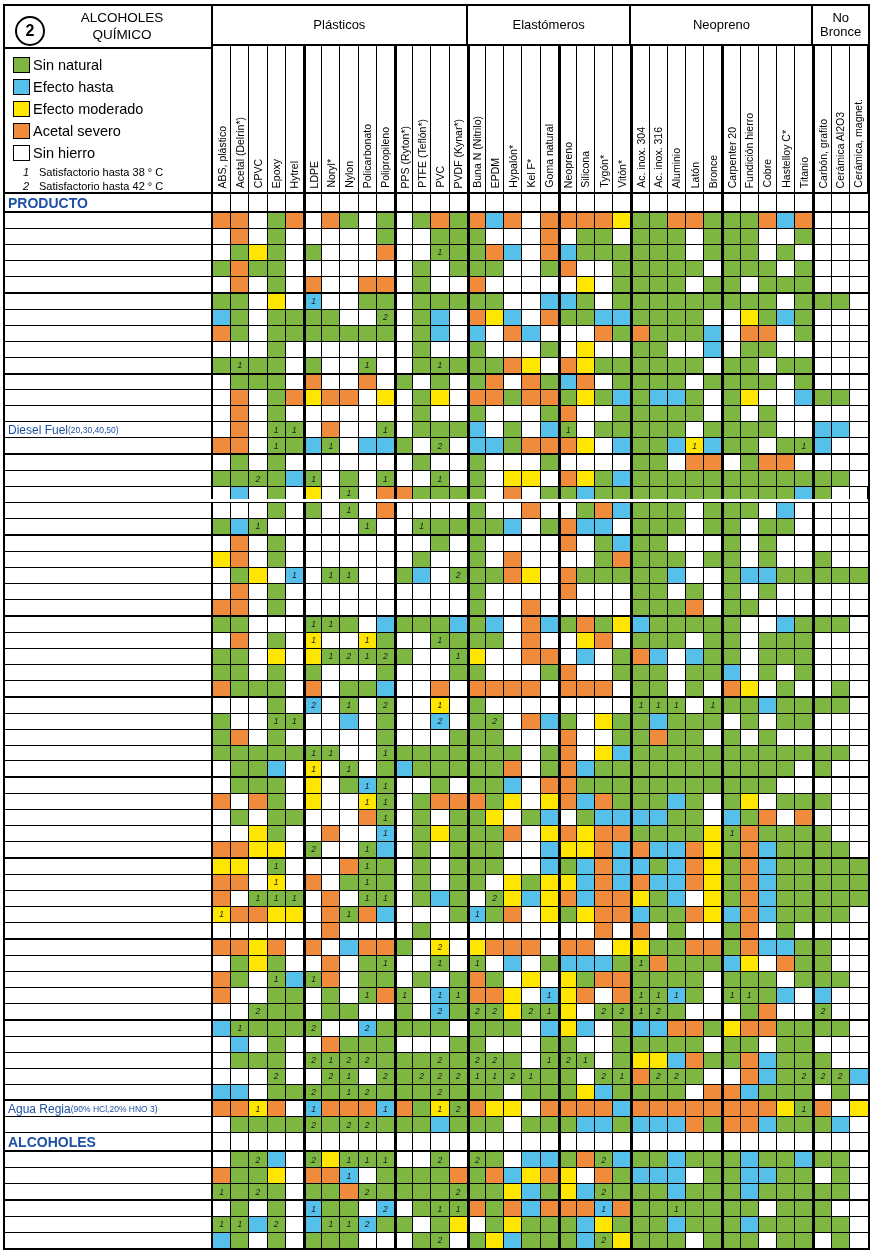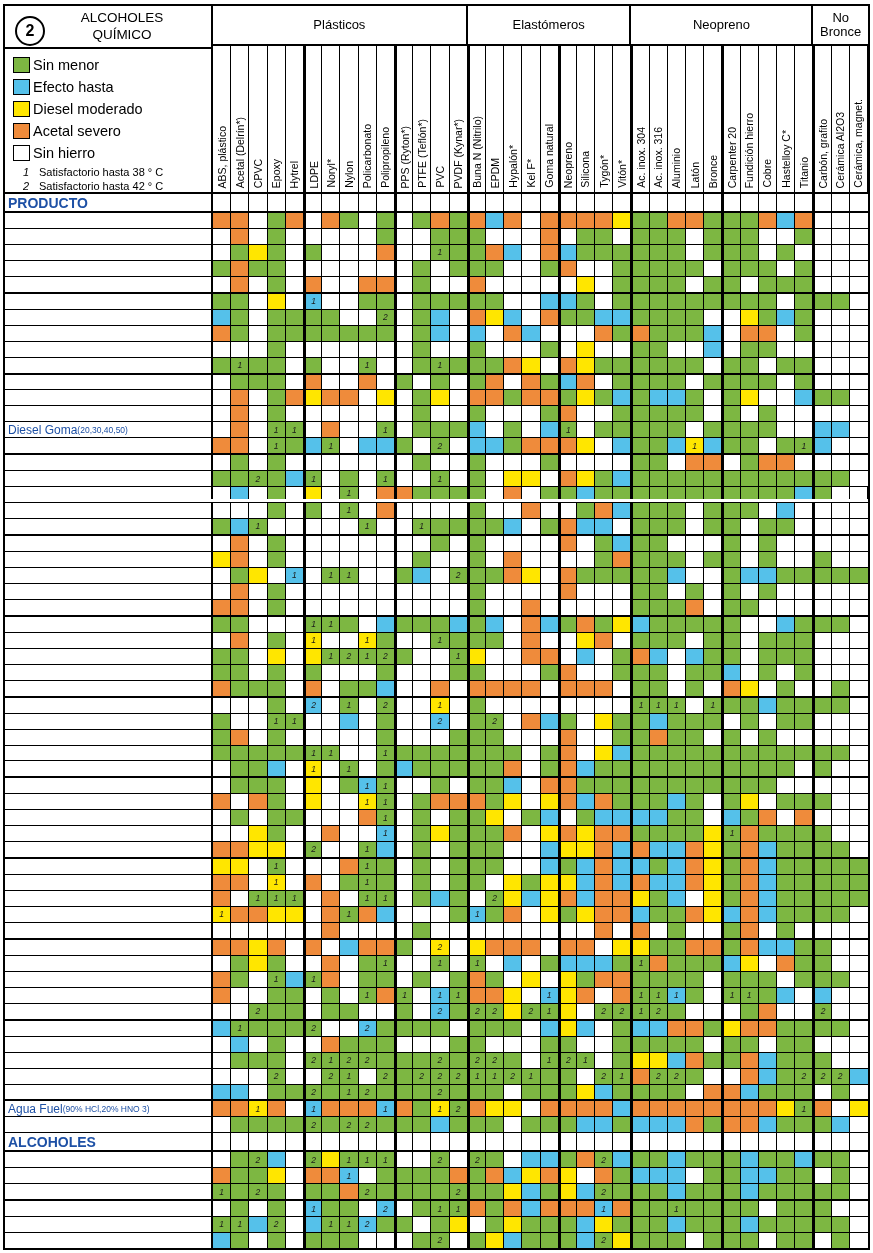--- a/index.html
+++ b/index.html
@@ -55,29 +55,29 @@
         <div id="title-box">
           <div id="circle-num">2</div>
           <div id="title-text">
             <div>ALCOHOLES</div>
             <div>QUÍMICO</div>
           </div>
         </div>
         <div id="legend">
             <div class="legend-row">
               <span class="legend-swatch" style="background: rgb(125, 183, 66);"></span>
-              <span class="legend-label">Sin menor</span>
+              <span class="legend-label">Sin natural</span>
             </div>
             <div class="legend-row">
               <span class="legend-swatch" style="background: rgb(85, 193, 234);"></span>
               <span class="legend-label">Efecto hasta</span>
             </div>
             <div class="legend-row">
               <span class="legend-swatch" style="background: rgb(255, 230, 0);"></span>
-              <span class="legend-label">Diesel moderado</span>
+              <span class="legend-label">Efecto moderado</span>
             </div>
             <div class="legend-row">
               <span class="legend-swatch" style="background: rgb(239, 139, 59);"></span>
               <span class="legend-label">Acetal severo</span>
             </div>
             <div class="legend-row">
               <span class="legend-swatch" style="background: rgb(255, 255, 255);"></span>
               <span class="legend-label">Sin hierro</span>
             </div>
             <div class="footnote-row">
@@ -764,21 +764,21 @@
           <div class="cell" style="background: rgb(255, 255, 255);"></div>
           <div class="cell" style="background: rgb(125, 183, 66);"></div>
           <div class="cell" style="background: rgb(255, 255, 255);"></div>
           <div class="cell" style="background: rgb(255, 255, 255);"></div>
           <div class="cell thickL" style="background: rgb(255, 255, 255);"></div>
           <div class="cell" style="background: rgb(255, 255, 255);"></div>
           <div class="cell" style="background: rgb(255, 255, 255);"></div>
         </div>
         <div class="row">
           <div class="rowlabel">
-            <span>Diesel Goma </span>
+            <span>Diesel Fuel </span>
             <small>(20,30,40,50)</small>
           </div>
           <div class="cell" style="background: rgb(255, 255, 255);"></div>
           <div class="cell" style="background: rgb(239, 139, 59);"></div>
           <div class="cell" style="background: rgb(255, 255, 255);"></div>
           <div class="cell" style="background: rgb(125, 183, 66);">
             <span class="num">1</span>
           </div>
           <div class="cell" style="background: rgb(125, 183, 66);">
             <span class="num">1</span>
@@ -2674,21 +2674,21 @@
           <div class="cell" style="background: rgb(85, 193, 234);"></div>
           <div class="cell" style="background: rgb(125, 183, 66);"></div>
           <div class="cell" style="background: rgb(125, 183, 66);"></div>
           <div class="cell" style="background: rgb(125, 183, 66);"></div>
           <div class="cell thickL" style="background: rgb(255, 255, 255);"></div>
           <div class="cell" style="background: rgb(125, 183, 66);"></div>
           <div class="cell" style="background: rgb(255, 255, 255);"></div>
         </div>
         <div class="row">
           <div class="rowlabel">
-            <span>Agua Fuel </span>
+            <span>Agua Regia </span>
             <small>(90% HCl,20% HNO 3)</small>
           </div>
           <div class="cell" style="background: rgb(239, 139, 59);"></div>
           <div class="cell" style="background: rgb(239, 139, 59);"></div>
           <div class="cell" style="background: rgb(255, 230, 0);">
             <span class="num">1</span>
           </div>
           <div class="cell" style="background: rgb(239, 139, 59);"></div>
           <div class="cell" style="background: rgb(255, 255, 255);"></div>
           <div class="cell thickL" style="background: rgb(85, 193, 234);">

